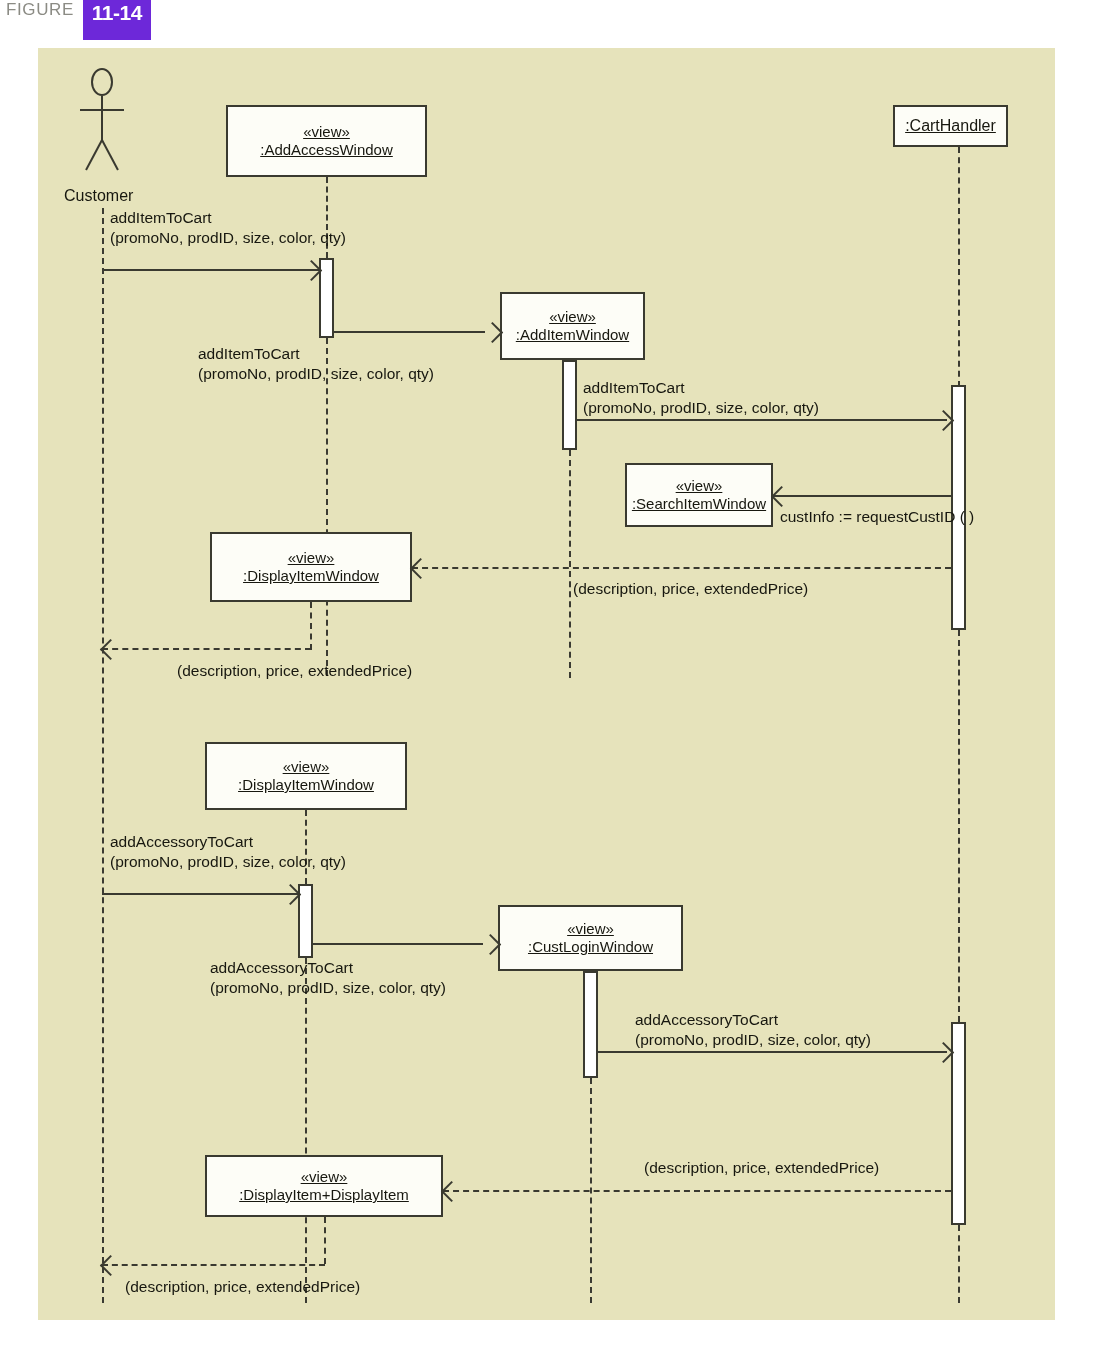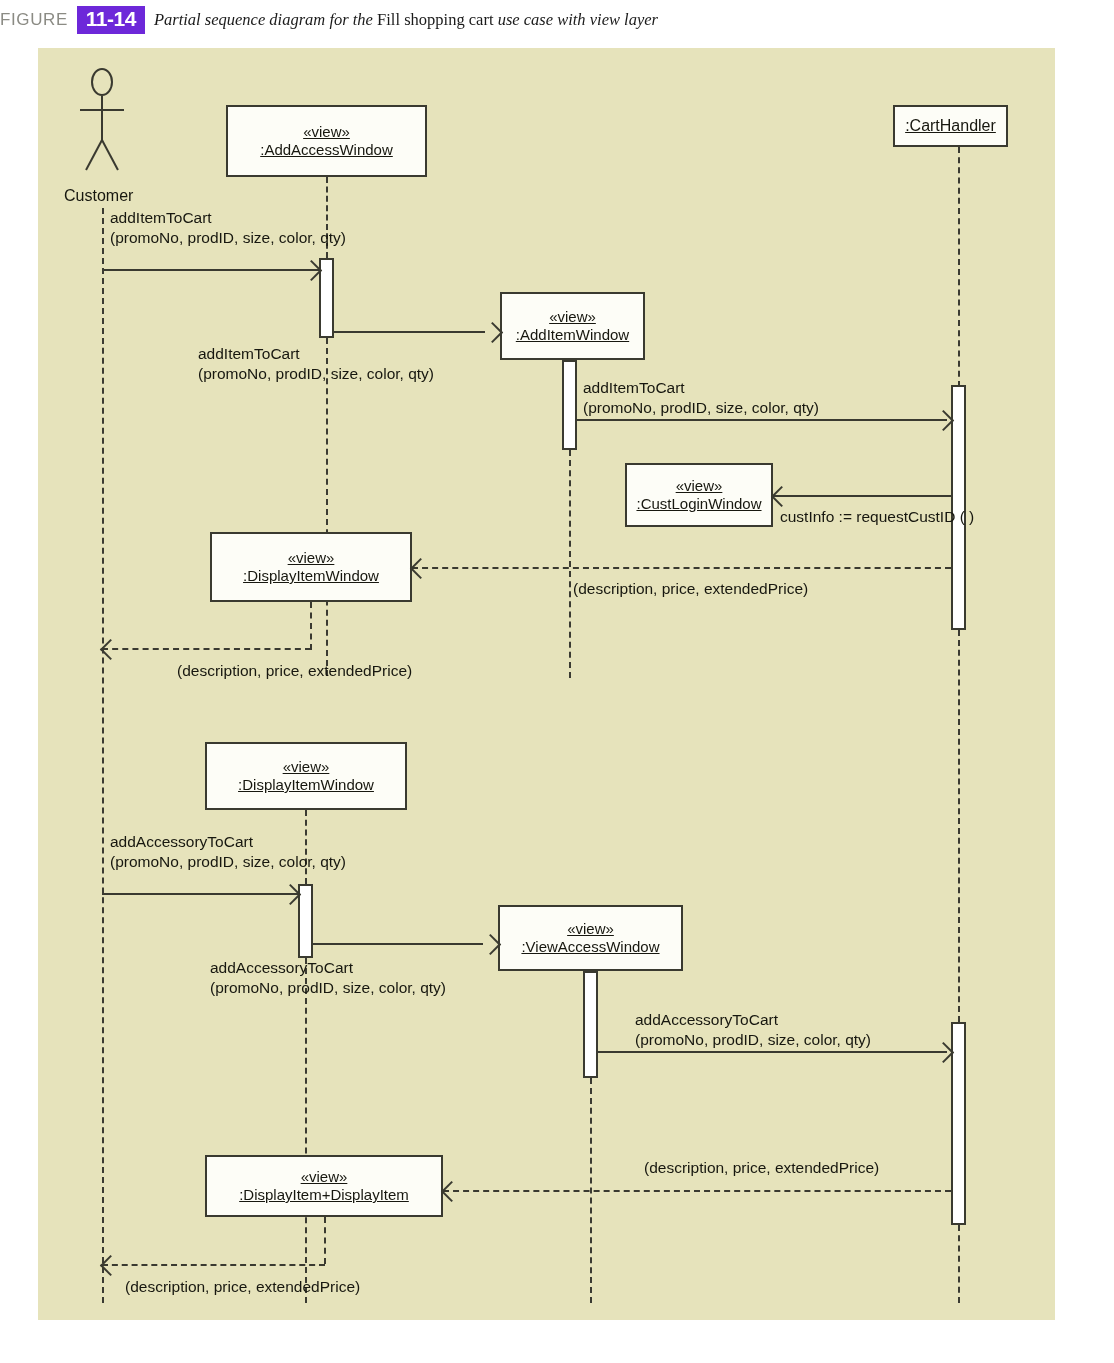--- a/index.html
+++ b/index.html
@@ -14,22 +14,21 @@
     font-family: "Liberation Sans", sans-serif;
     overflow: hidden;
   }
 
   
   #caption-bar {
     position: absolute;
     left: 0; top: 0;
     width: 1114px; height: 40px;
     display: flex;
-    align-items: center;
-    padding-left: 0;
+    padding-left: 6px;
     box-sizing: border-box;
   }
   #figure-word {
     font-size: 17px;
     color: #8b8b84;
     letter-spacing: 0.6px;
     font-family: "Liberation Sans", sans-serif;
   }
   #figure-badge {
     background: #6d28d9;
@@ -162,21 +161,20 @@
     color: #17170f;
     white-space: nowrap;
   }
 </style>
 </head>
 <body>
 
 <div id="caption-bar">
   <span id="figure-word">FIGURE</span>
   <span id="figure-badge">11-14</span>
-  <span id="caption-text"><span class="it">Partial sequence diagram for the </span><span class="ro">Fill shopping cart </span><span class="it">use case with view layer</span></span>
 </div>
 
 <div id="diagram-panel">
 
   <div id="actor" style="left:42px; top:20px; width:44px; height:108px;">
     <div class="head-c"></div>
     <div class="body-v"></div>
     <div class="arms"></div>
     <div class="leg l"></div>
     <div class="leg r"></div>
@@ -204,40 +202,40 @@
 
   <div class="objbox" style="left:462px; top:244px; width:145px; height:68px;">
     <div class="stereo">«view»</div>
     <div class="oname">:AddItemWindow</div>
   </div>
   <div class="activation" style="left:524px; top:312px; height:90px;"></div>
   <div class="lifeline" style="left:531px; top:402px; height:228px;"></div>
 
   <div class="objbox" style="left:587px; top:415px; width:148px; height:64px;">
     <div class="stereo">«view»</div>
-    <div class="oname">:CustLoginWindow</div>
+    <div class="oname">:SearchItemWindow</div>
   </div>
 
   <div class="objbox" style="left:172px; top:484px; width:202px; height:70px;">
     <div class="stereo">«view»</div>
     <div class="oname">:DisplayItemWindow</div>
   </div>
   <div class="vdash" style="left:272px; top:554px; height:48px;"></div>
 
   <div class="objbox" style="left:167px; top:694px; width:202px; height:68px;">
     <div class="stereo">«view»</div>
     <div class="oname">:DisplayItemWindow</div>
   </div>
   <div class="lifeline" style="left:267px; top:762px; height:74px;"></div>
   <div class="activation" style="left:260px; top:836px; height:74px;"></div>
   <div class="lifeline" style="left:267px; top:910px; height:345px;"></div>
 
   <div class="objbox" style="left:460px; top:857px; width:185px; height:66px;">
     <div class="stereo">«view»</div>
-    <div class="oname">:ViewAccessWindow</div>
+    <div class="oname">:CustLoginWindow</div>
   </div>
   <div class="activation" style="left:545px; top:923px; height:107px;"></div>
   <div class="lifeline" style="left:552px; top:1030px; height:225px;"></div>
 
   <div class="objbox" style="left:167px; top:1107px; width:238px; height:62px;">
     <div class="stereo">«view»</div>
     <div class="oname">:DisplayItem+DisplayItem</div>
   </div>
   <div class="vdash" style="left:286px; top:1169px; height:47px;"></div>
 

